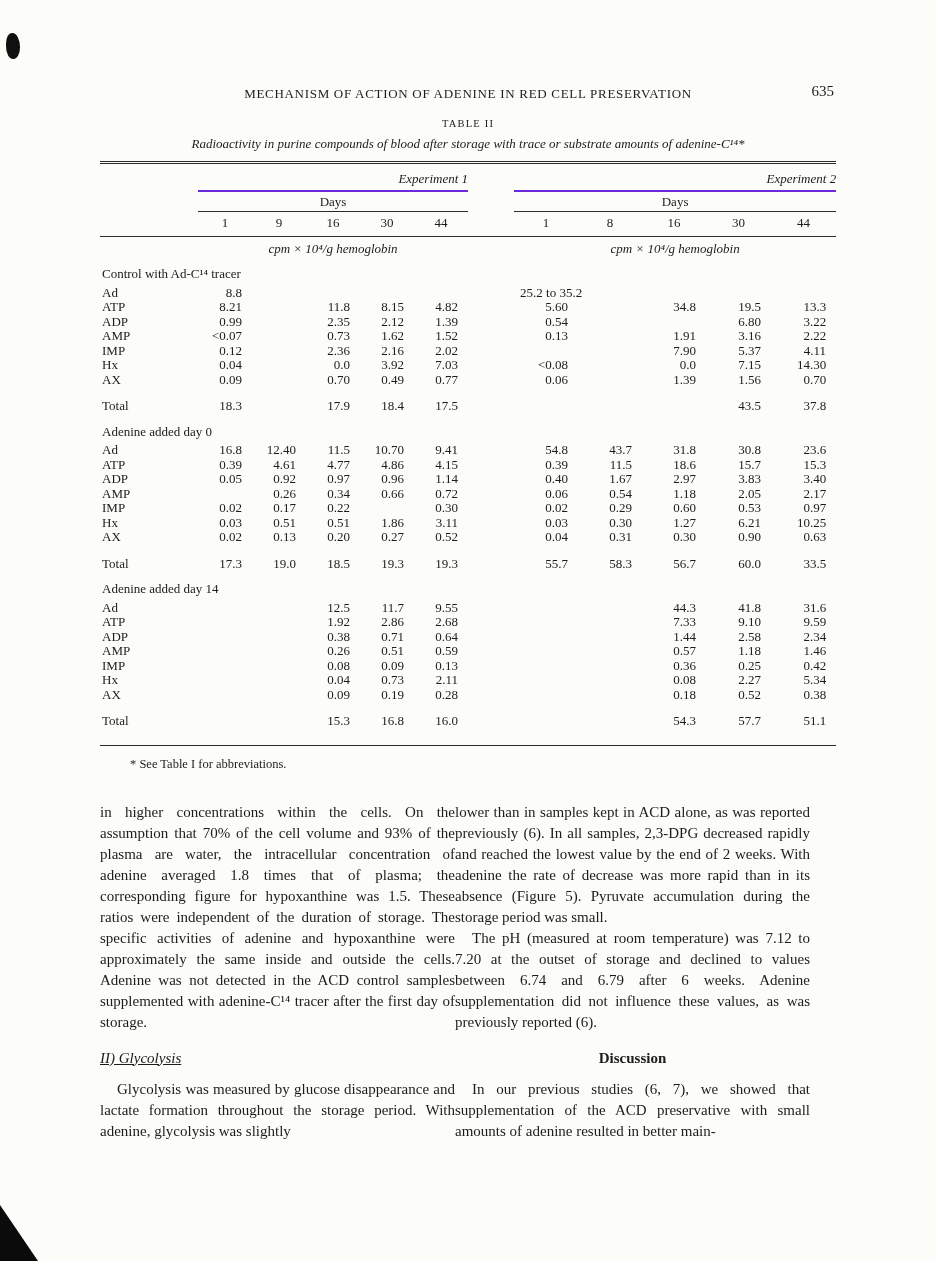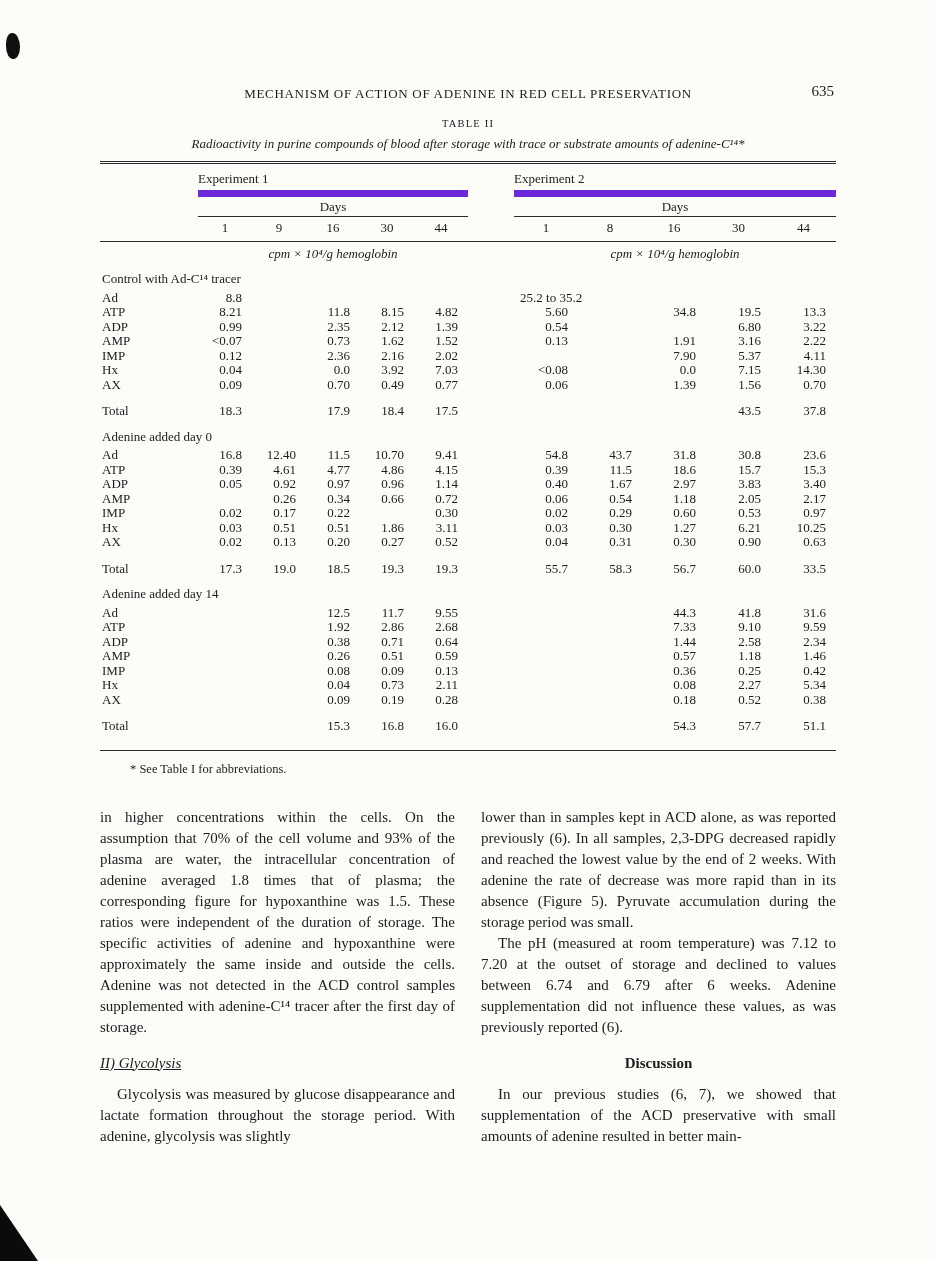--- a/index.html
+++ b/index.html
@@ -18,36 +18,36 @@
   .page-num { position: absolute; right: 2px; top: -3px; font-size: 15px; letter-spacing: 0; }
 
   .table-label { text-align: center; font-size: 10.5px; letter-spacing: 1.2px; margin-top: 16px; }
   .table-caption { text-align: center; font-style: italic; font-size: 13px; margin-top: 7px; }
 
   .double-rule { margin-top: 9px; border-top: 1px solid #2b2b2b; border-bottom: 1px solid #2b2b2b; height: 3px; }
 
   table.results { width: 100%; border-collapse: collapse; table-layout: fixed; margin-top: 4px; }
   table.results td { padding: 0; font-size: 13px; line-height: 14.5px; vertical-align: bottom; }
 
-  .exp-head { text-align: left; font-size: 12.5px; border-bottom: 7px solid #6d28d9; padding: 4px 0 3px 0 !important; }
+  .exp-head { text-align: right; font-size: 12.5px; border-bottom: 2px solid #6d28d9; padding: 4px 0 3px 0 !important; font-style: italic; }
   .days-head { text-align: center; font-size: 12.5px; border-bottom: 1px solid #2b2b2b; padding: 3px 0 2px 0 !important; }
   tr.day-row td { border-bottom: 1px solid #2b2b2b; }
   .daynum { text-align: center; font-size: 12.5px; padding: 4px 0 5px 0 !important; }
   .units { text-align: center; font-style: italic; font-size: 11.5px; padding: 5px 0 2px 0 !important; }
 
   .section-row td { padding: 9px 0 4px 2px !important; font-size: 13.5px; }
   td.lab { text-align: left; padding-left: 2px !important; white-space: nowrap; }
   td.num { text-align: right; padding-right: 10px !important; white-space: nowrap; }
   td.num.wide { text-align: left; padding-right: 0 !important; padding-left: 6px !important; overflow: visible; }
   tr.total-row td { padding-top: 12px !important; padding-bottom: 2px !important; }
 
   .bottom-rule { border-top: 1px solid #2b2b2b; margin-top: 14px; }
   .footnote { font-size: 12.5px; margin-top: 11px; padding-left: 30px; }
 
-  .body-columns { display: flex; gap: 26px; margin-top: 30px; }
+  .body-columns { display: flex; margin-top: 30px; }
   .col { width: 355px; text-align: justify; font-size: 15px; line-height: 21px; }
   .col p { margin: 0; }
   .col p.indent { text-indent: 17px; }
   .h-italic { font-style: italic; margin: 15px 0 10px 0; text-decoration: underline; }
   .h-center { text-align: center; font-weight: bold; margin: 15px 0 10px 0; }
 
   .artifact-top { position: absolute; left: 6px; top: 33px; width: 14px; height: 26px; background: #101010; border-radius: 45% 60% 50% 55%; }
   .artifact-corner { position: absolute; left: 0; bottom: 0; width: 38px; height: 56px; background: #0b0b0b; clip-path: polygon(0 0, 0 100%, 100% 100%); }
 </style>
 </head>

